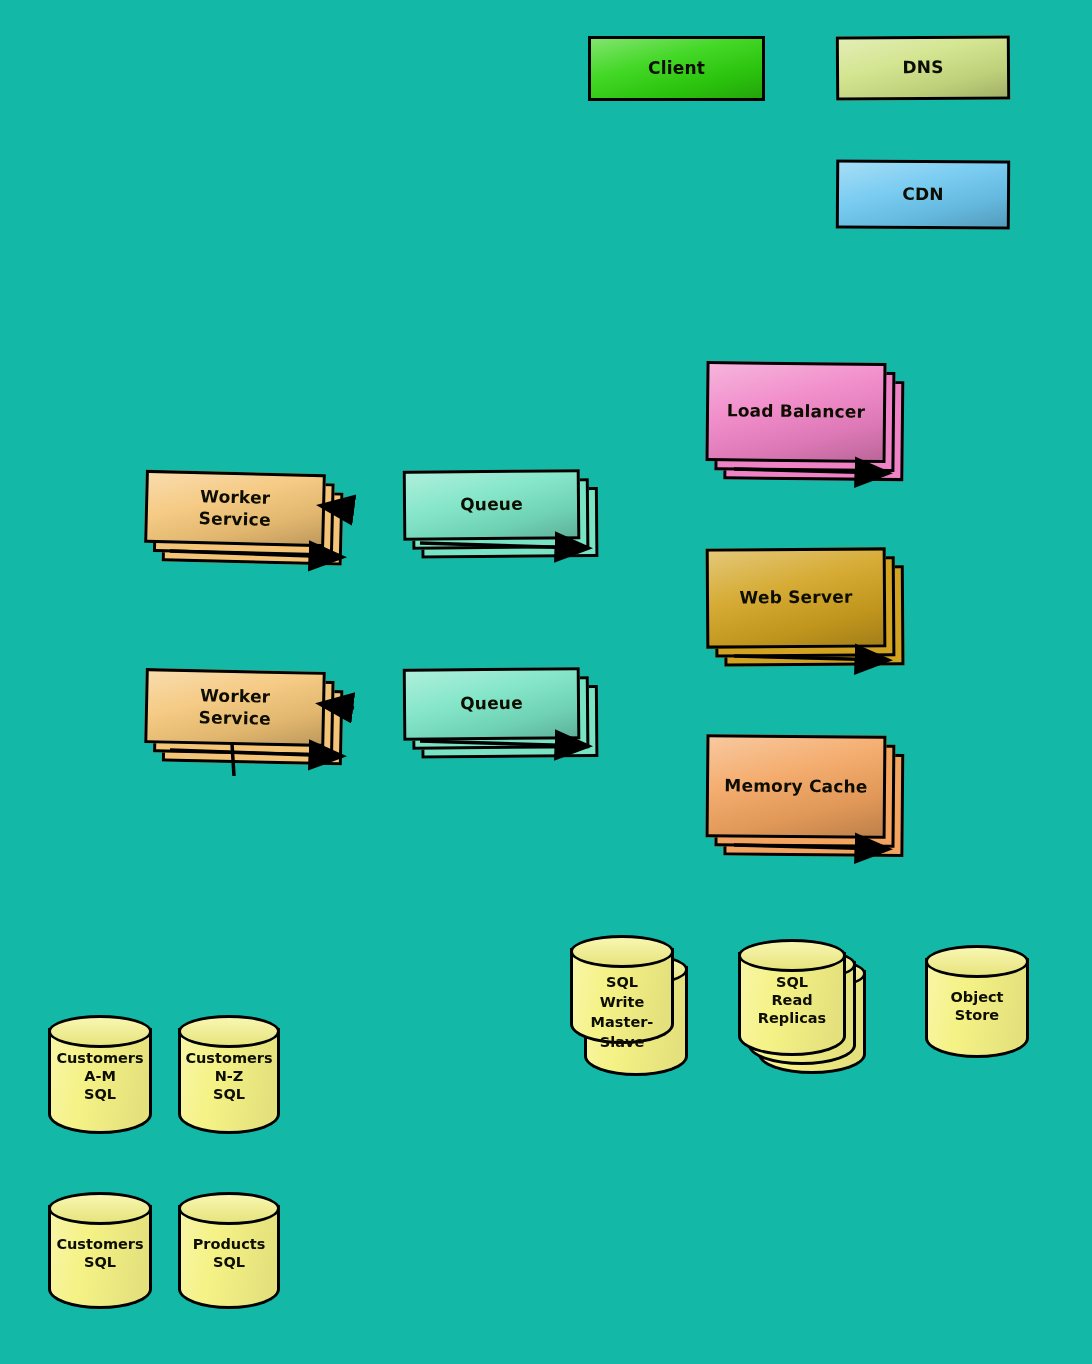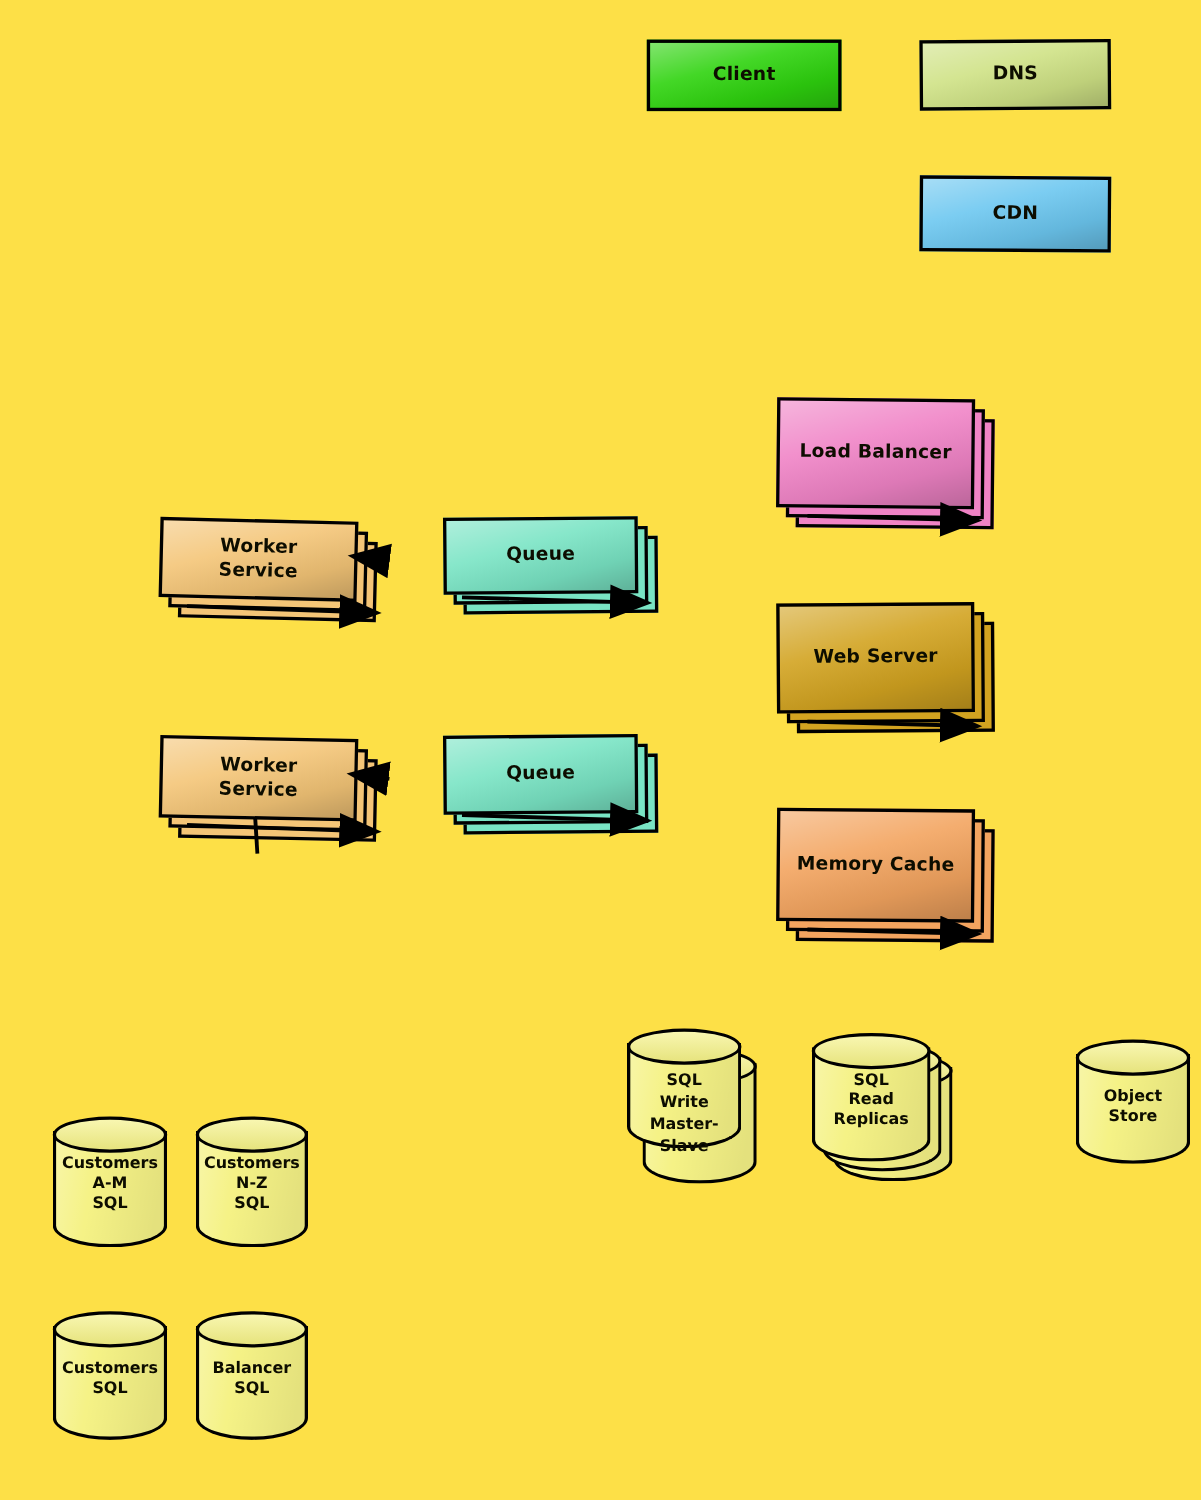--- a/index.html
+++ b/index.html
@@ -1,18 +1,18 @@
 <!DOCTYPE html>
 <html><head>
 <meta charset="utf-8">
 <style>
   * { margin:0; padding:0; box-sizing:border-box; }
   html, body { background:#000; }
   #canvas {
-    position:relative; width:1092px; height:1364px; background:#fde047;
+    position:relative; width:1092px; height:1364px; background:#14b8a6;
     overflow:hidden; font-family:"DejaVu Sans", sans-serif;
   }
   
   .stack { position:absolute; transform:rotate(var(--rot,0deg)); }
   .layer {
     position:absolute; left:0; top:0; width:100%; height:100%;
     border:3px solid #000; background-color:var(--bg,#999);
   }
   .layer.b1 { transform:translate(9px,9px); }
   .layer.b2 { transform:translate(18px,18px); }
@@ -140,21 +140,21 @@
   </div>
 
   <div class="cyl" style="left: 758px; top: 970px; width: 108px; height: 104px; --bg: #f5f286;"></div>
   <div class="cyl" style="left: 748px; top: 961px; width: 108px; height: 104px; --bg: #f5f286;"></div>
   <div class="cyl pt3" style="left: 738px; top: 952px; width: 108px; height: 104px; --bg: #f5f286;">
     <span class="lbl cyl-lbl">SQL
 Read
 Replicas</span>
   </div>
 
-  <div class="cyl pt2" style="left: 978px; top: 958px; width: 104px; height: 100px; --bg: #f5f286;">
+  <div class="cyl pt2" style="left: 925px; top: 958px; width: 104px; height: 100px; --bg: #f5f286;">
     <span class="lbl cyl-lbl">Object
 Store</span>
   </div>
 
   <div class="cyl pt3" style="left: 48px; top: 1028px; width: 104px; height: 106px; --bg: #f5f286;">
     <span class="lbl cyl-lbl">Customers
 A-M
 SQL</span>
   </div>
 
@@ -163,21 +163,21 @@
 N-Z
 SQL</span>
   </div>
 
   <div class="cyl pt2" style="left: 48px; top: 1205px; width: 104px; height: 104px; --bg: #f5f286;">
     <span class="lbl cyl-lbl">Customers
 SQL</span>
   </div>
 
   <div class="cyl pt2" style="left: 178px; top: 1205px; width: 102px; height: 104px; --bg: #f5f286;">
-    <span class="lbl cyl-lbl">Balancer
+    <span class="lbl cyl-lbl">Products
 SQL</span>
   </div>
 
   <svg id="arrows" width="1092" height="1364" viewBox="0 0 1092 1364">
     <defs>
       <marker id="ah" markerWidth="12" markerHeight="10" refX="9" refY="4.5" orient="auto">
         <polygon points="0,0 11,4.5 0,9" fill="#000"></polygon>
       </marker>
     </defs>
     <g stroke="#000" stroke-width="3.5" fill="none">

